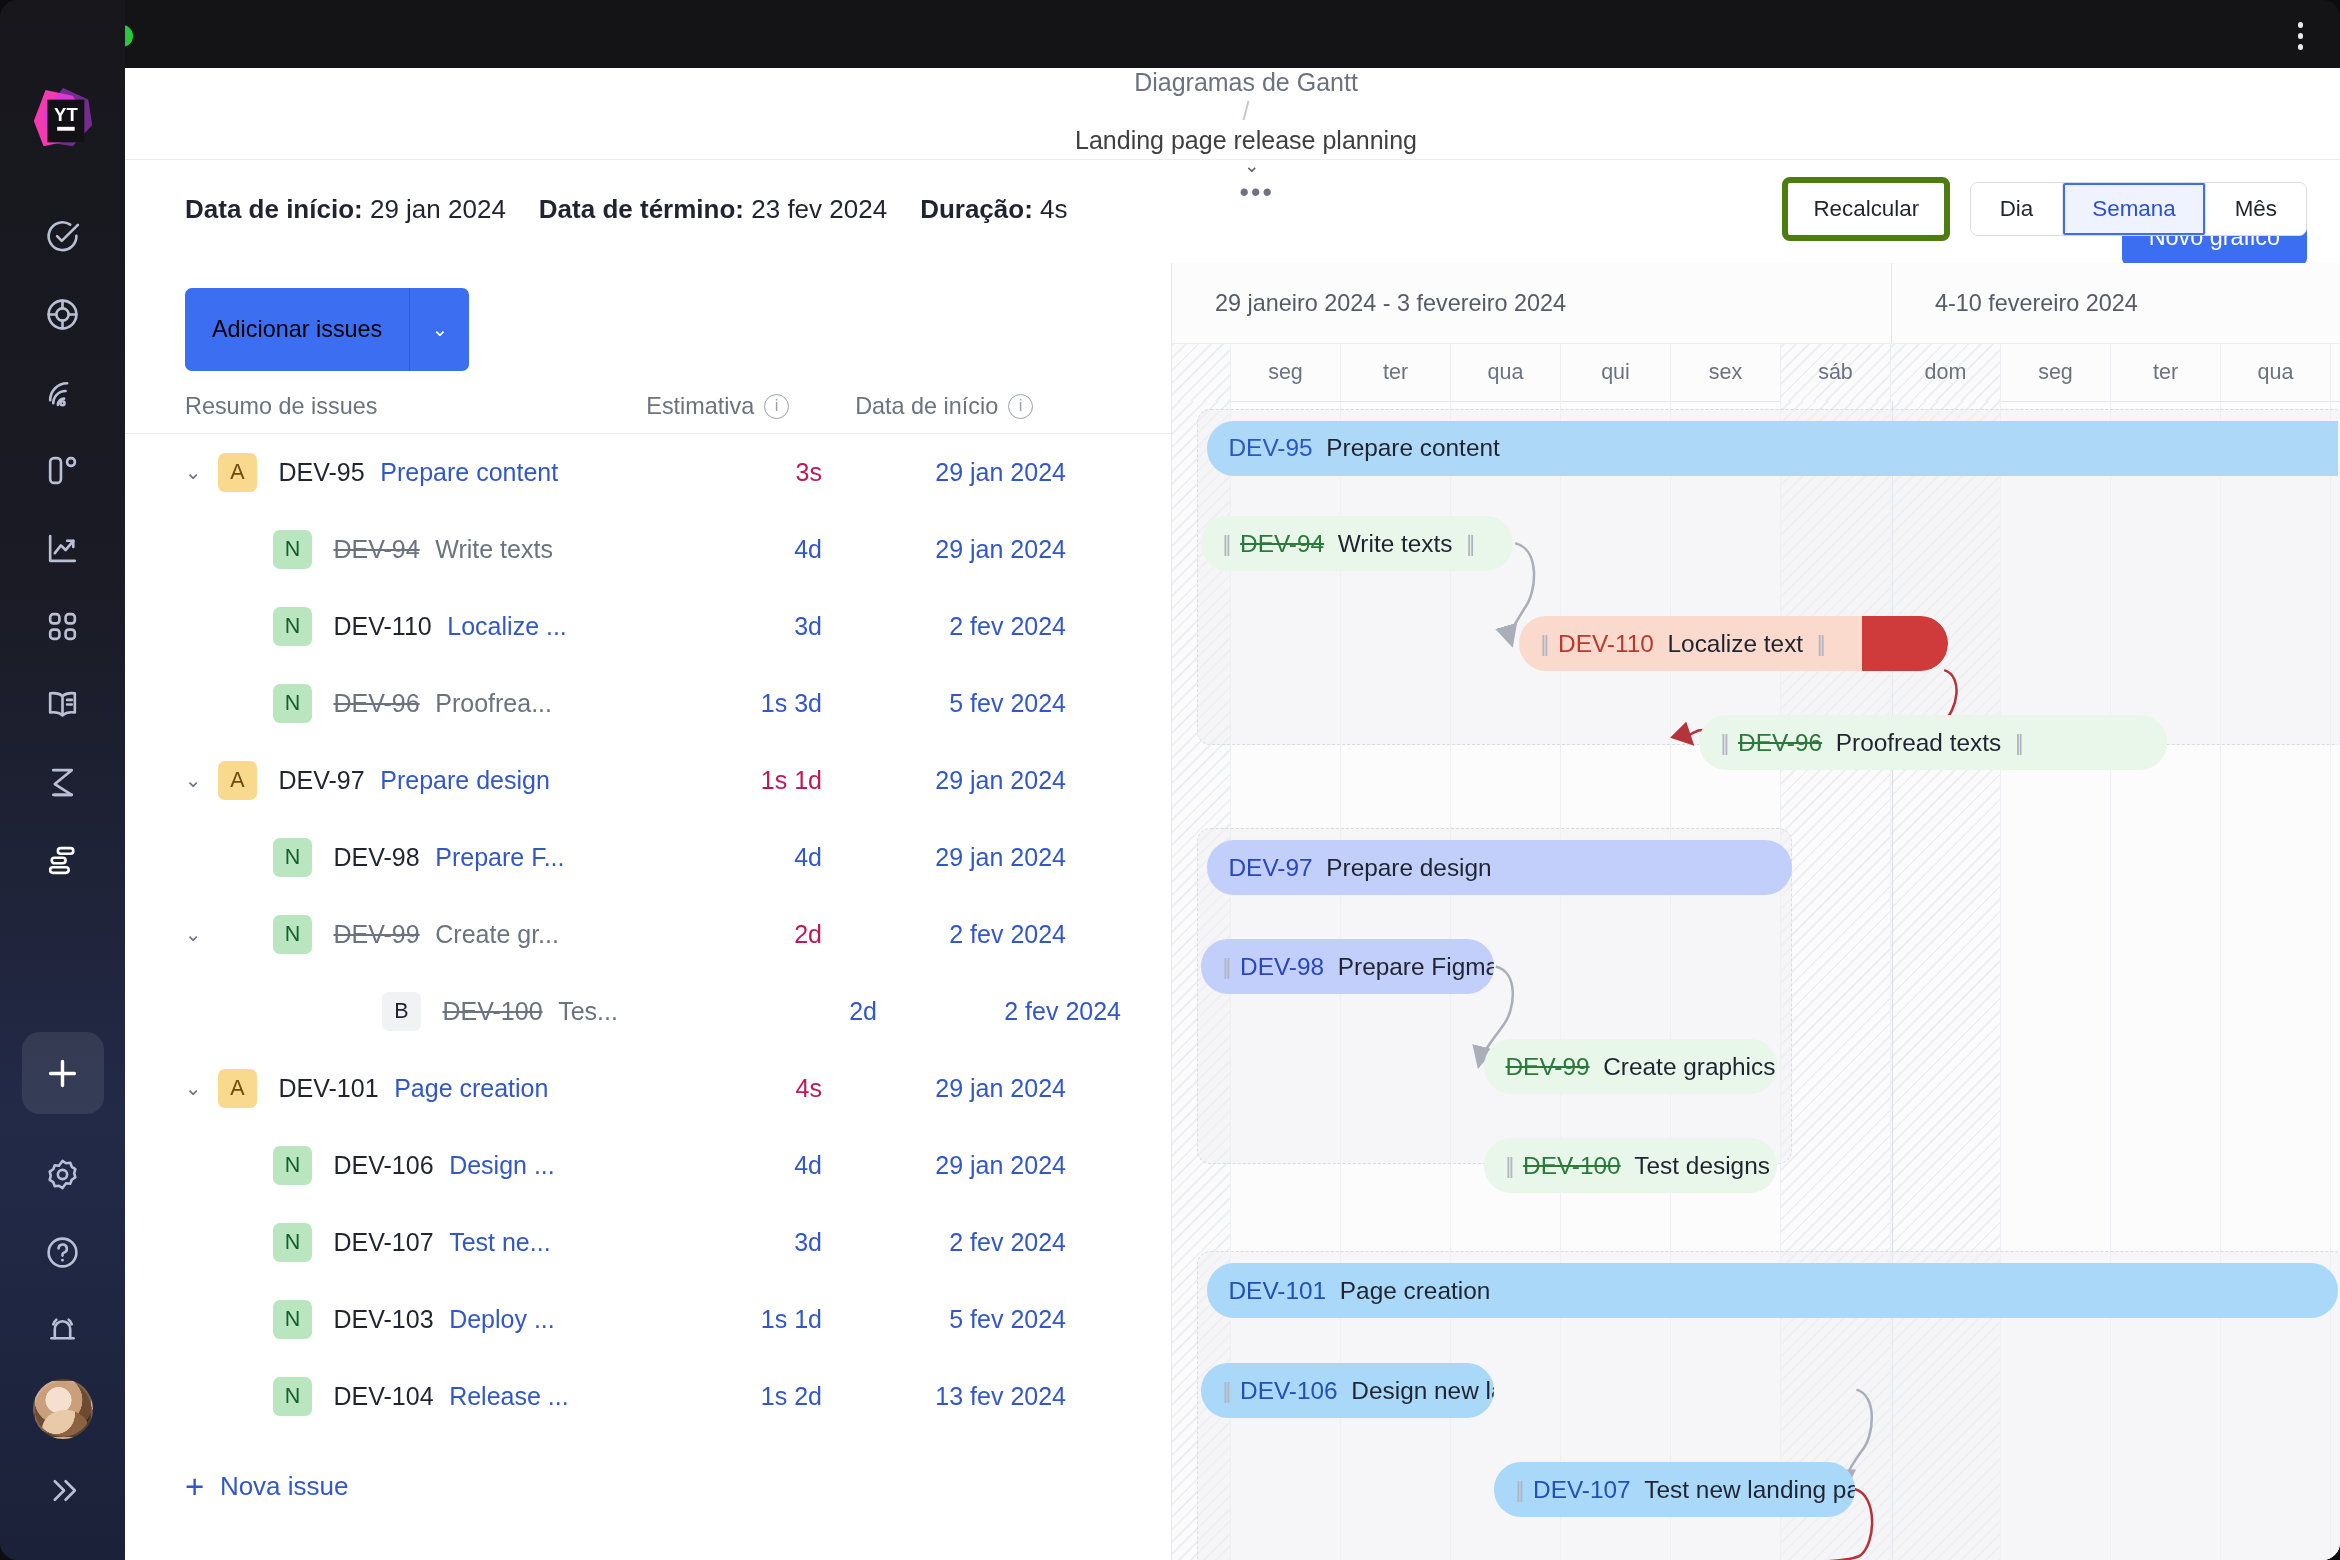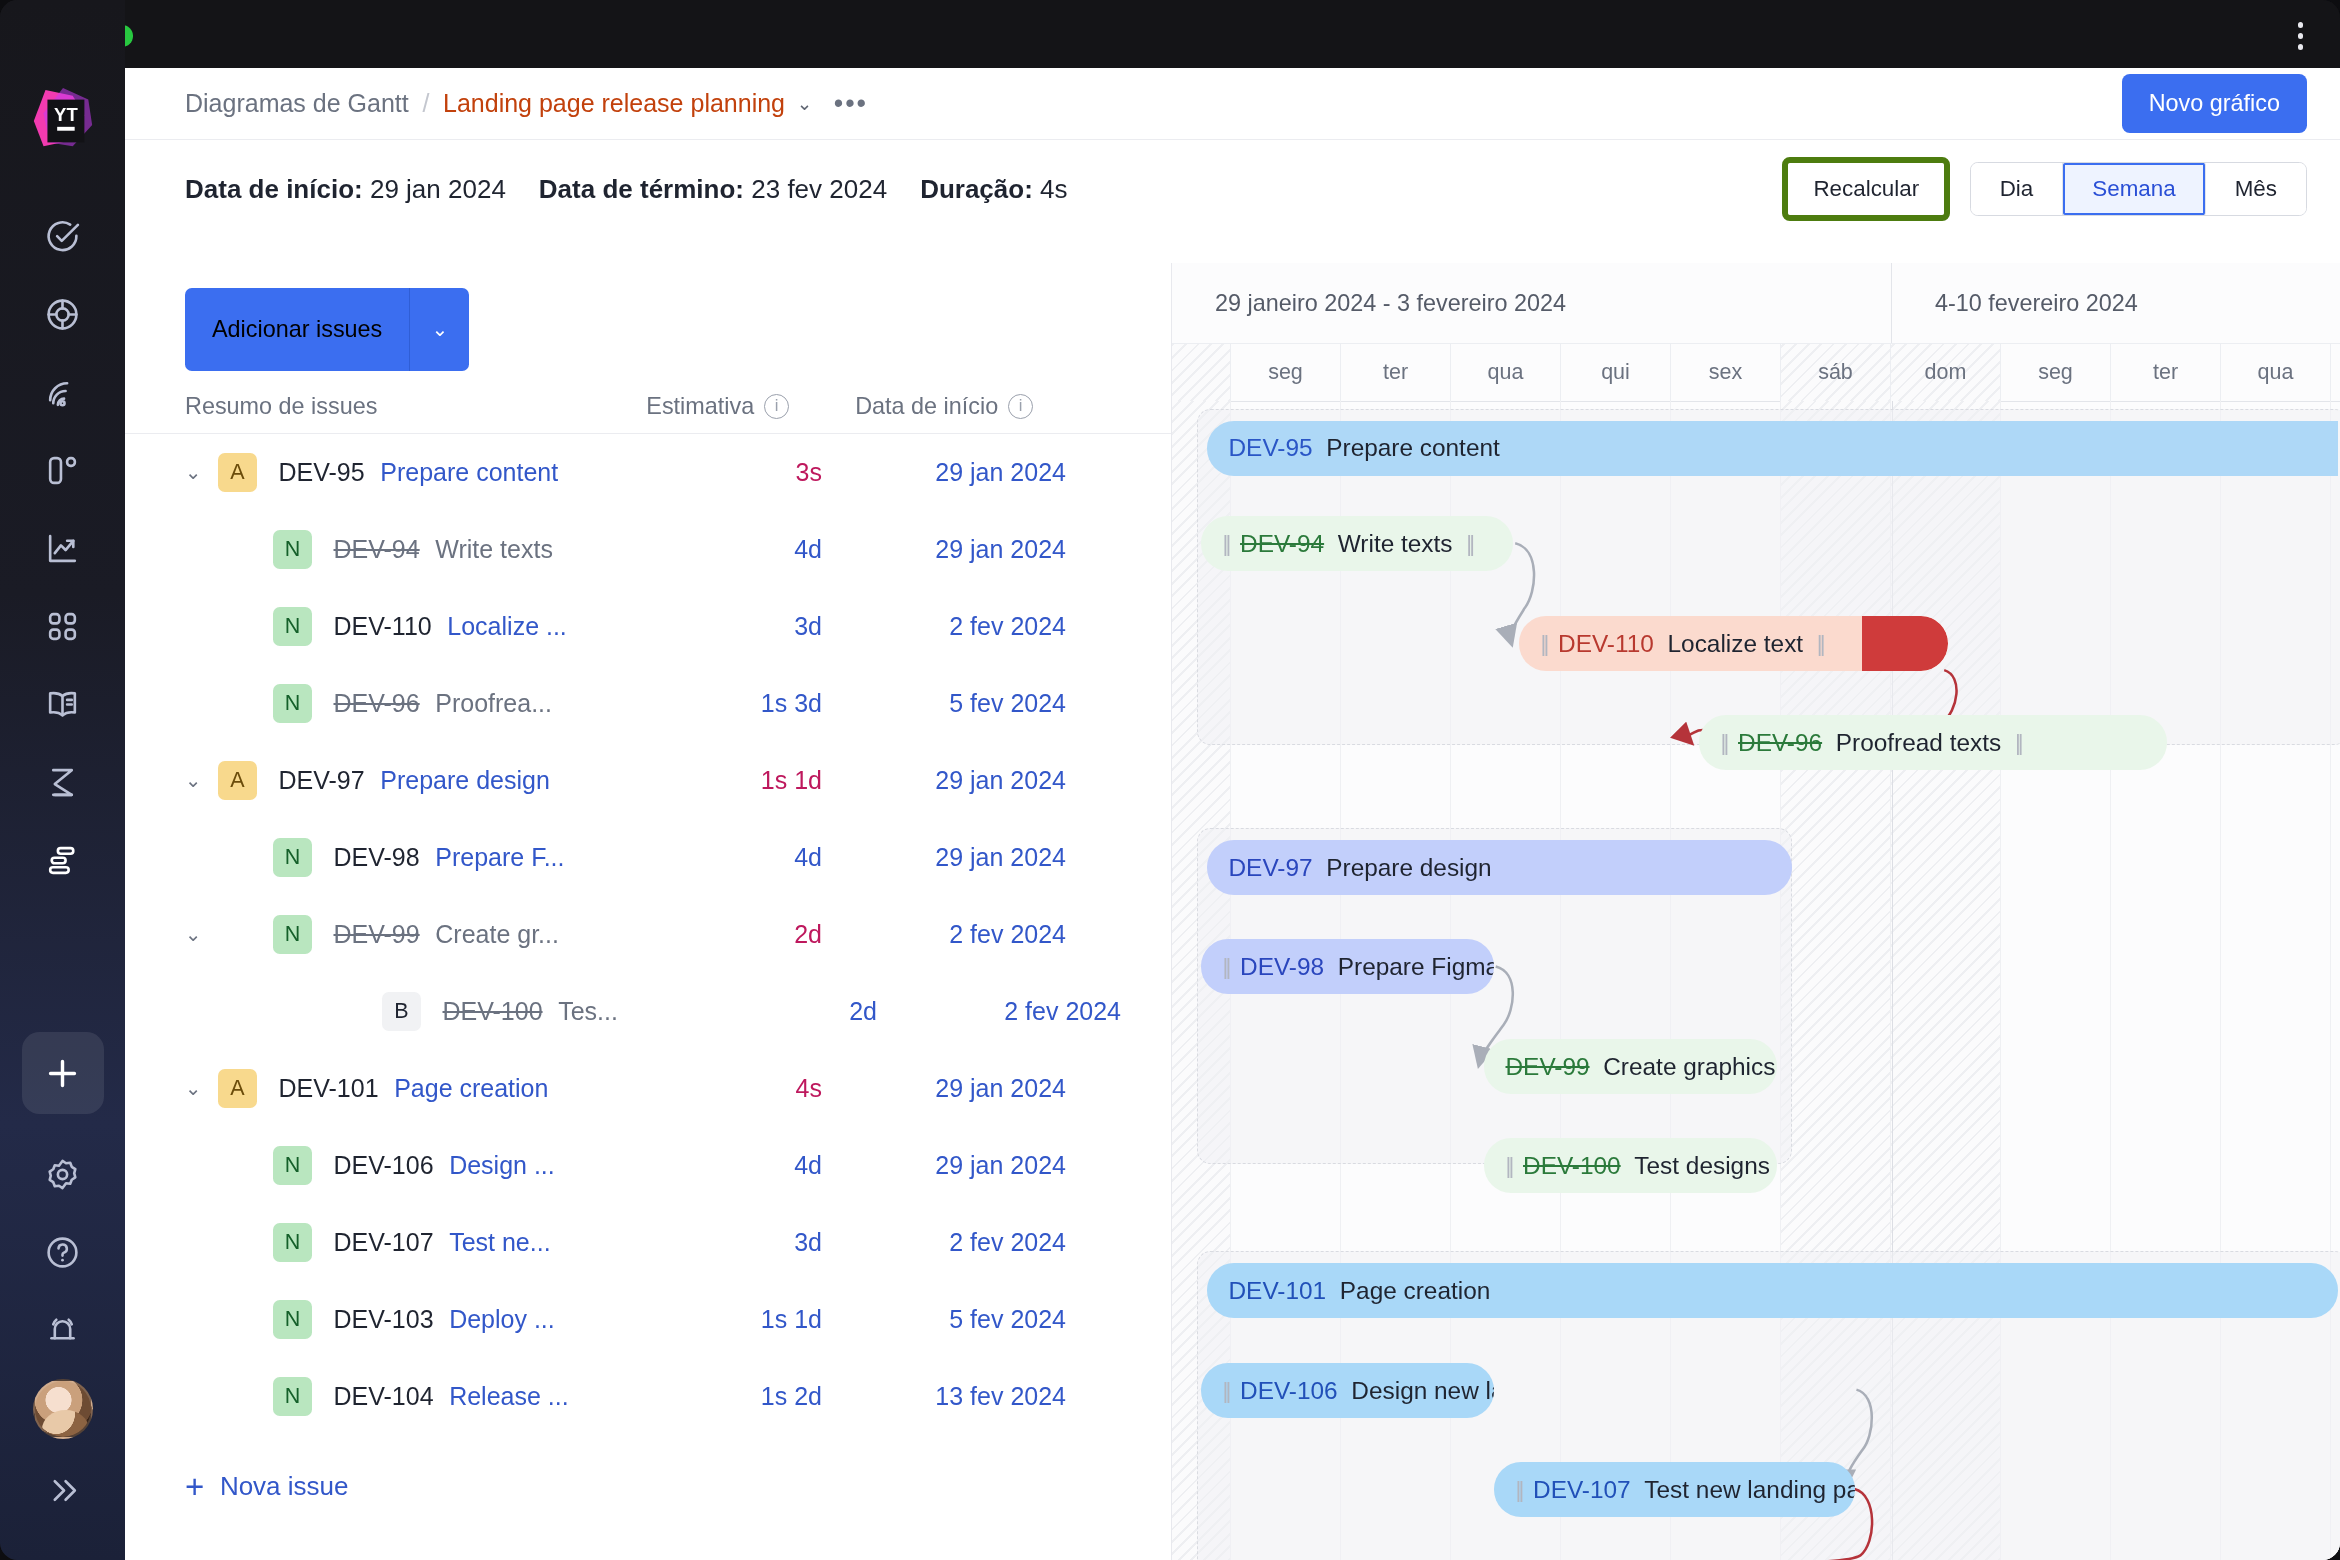--- a/index.html
+++ b/index.html
@@ -37,25 +37,25 @@
             background:radial-gradient(circle at 42% 34%, #f6dfcf 0 26%, #caa07c 27% 48%, #6d4b33 49% 70%, #3a2519 71% 100%);
             border:2px solid #ffffff22; overflow:hidden; position:relative; cursor:pointer;}
   #avatar::after{ content:""; position:absolute; left:7.8px; top:29px; width:47px; height:39px;
             background:radial-gradient(ellipse at 30% 10%, #e8c9a8 0 40%, #8c6342 41% 100%); border-radius:50% 50% 40% 40%;}
 
   
   #app { position:absolute; left:125px; right:0; top:68px; bottom:0; background:#ffffff;
          border-top-left-radius:0; overflow:hidden; }
 
   
-  #crumbbar { height:72px; display:flex; align-items:center; padding:0 33px 0 60px;
-              border-bottom:1px solid #ebecf0; }
+  #crumbbar { height:92px; display:flex; align-items:center; padding:0 33px 0 60px;
+              border-bottom:1px solid #ebecf0;flex-direction:column; }
   .crumb { font-size:25px; color:#6b7280; cursor:pointer; }
   .crumb-sep { font-size:25px; color:#c4c7cf; margin:0 13.7px; }
-  .crumb-cur { font-size:25px; color:#c2410c; cursor:pointer; }
+  .crumb-cur { font-size:25px; color:#404040; cursor:pointer; }
   .chev { margin-left:11.7px; color:#5f6572; font-size:18.5px; }
   .dots3 { margin-left:21.5px; color:#6b7280; font-size:27px; letter-spacing:2px; cursor:pointer; }
   #newchart { margin-left:auto; background:#3b6ef0; color:#fff; border:none; border-radius:7.8px;
               font-size:23.4px; padding:15.6px 27px; cursor:pointer; font-family:inherit; }
 
   
   #sumbar { height:98px; display:flex; align-items:center; padding:0 33px 0 60px; }
   .sumitem { font-size:26px; color:#1f2430; margin-right:33px; white-space:nowrap; }
   .sumitem b { font-weight:bold; }
   #sumright { margin-left:auto; display:flex; align-items:center; gap:19.5px; }

